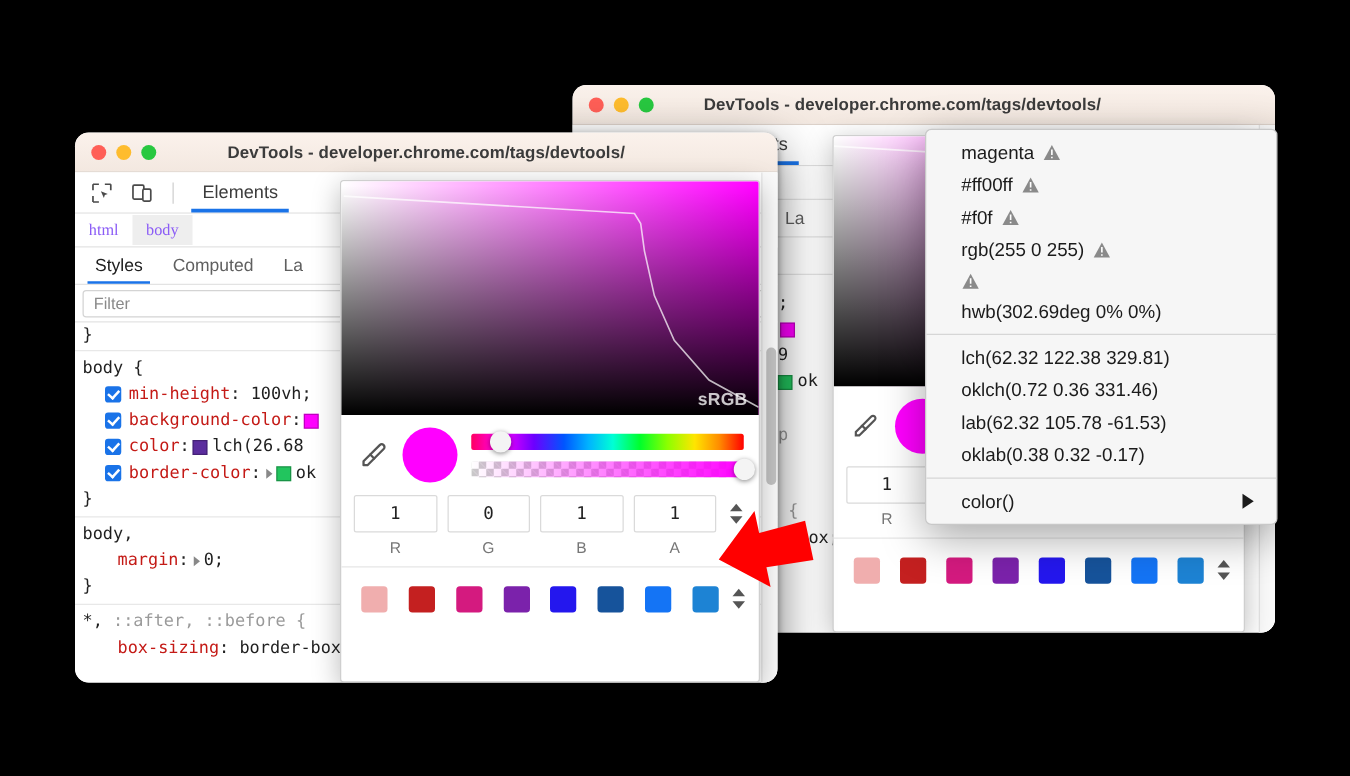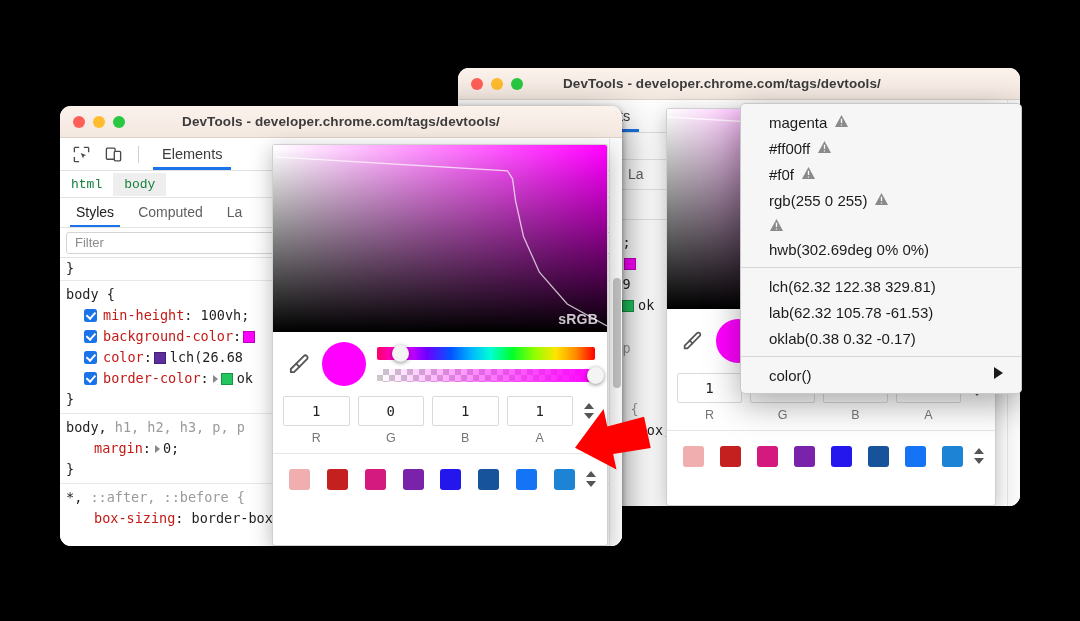--- a/index.html
+++ b/index.html
@@ -60,22 +60,22 @@
   .dt-tab.active::after {
     content: ""; position: absolute; left: 2px; right: 2px; bottom: -1px;
     height: 3px; background: #1a73e8;
   }
 
   .crumbs {
     height: 27px; display: flex; align-items: center;
     border-bottom: 1px solid #e3e3e3; background: #fff;
   }
   .crumb {
-    font-size: 13px; color: #15803d; padding: 4px 11px;
-    font-family: Liberation Mono, monospace;
+    font-size: 13px; color: #8b5cf6; padding: 4px 11px;
+    font-family: Liberation Serif, serif;
   }
   .crumb.sel { background: #eeeeee; }
 
   .pane-tabs {
     height: 30px; display: flex; align-items: center;
     border-bottom: 1px solid #e3e3e3; padding-left: 6px; gap: 4px;
   }
   .pt { font-size: 14px; color: #5f5f5f; padding: 5px 10px 6px; position: relative; white-space: nowrap; }
   .pt.active { color: #202020; }
   .pt.active::after {
@@ -200,21 +200,21 @@
   .sw-chip { width: 21px; height: 21px; border-radius: 3px; }
 
   
   .fmt-menu {
     position: absolute; background: #f6f6f6;
     border: 1px solid #c8c8c8; border-radius: 5px;
     box-shadow: 0 10px 34px rgba(0,0,0,.34);
     padding: 5px 0; overflow: hidden;
   }
   .fmt-item {
-    display: flex; 
+    display: flex; align-items: center;
     font-size: 15px; color: #1b1b1b;
     padding: 4.5px 18px 4.5px 28px;
     white-space: nowrap; gap: 7px;
   }
   .fmt-sep { height: 1px; background: #d6d6d6; margin: 5px 0; }
   .warn { width: 15px; height: 14px; flex: none; }
   .fmt-arrow {
     margin-left: auto; width: 0; height: 0;
     border-left: 9px solid #1b1b1b;
     border-top: 6px solid transparent; border-bottom: 6px solid transparent;
@@ -428,21 +428,21 @@
             <span class="prop">border-color</span>:
             <span class="tri"></span>
             <span class="sw" style="background:#22c55e; margin-left:0"></span>
             <span class="val">ok</span>
           </div>
           <div class="ln">}</div>
         </div>
 
         <div class="rule">
           <div class="ln">
-            <span class="sel-name">body,</span>&nbsp;<span class="sel-dim">h1, h2, h3, p, p</span>
+            <span class="sel-name">body,</span>&nbsp;
           </div>
           <div class="ln" style="padding-left:28px;">
             <span class="prop">margin</span>:
             <span class="tri"></span>
             <span class="val">0;</span>
           </div>
           <div class="ln">}</div>
         </div>
 
         <div class="rule" style="border-bottom:none;">
@@ -588,20 +588,23 @@
     <div class="fmt-item">
       <span>hwb(302.69deg 0% 0%)</span>
     </div>
 
     <div class="fmt-sep"></div>
 
     <div class="fmt-item">
       <span>lch(62.32 122.38 329.81)</span>
     </div>
     <div class="fmt-item">
+      <span>oklch(0.72 0.36 331.46)</span>
+    </div>
+    <div class="fmt-item">
       <span>lab(62.32 105.78 -61.53)</span>
     </div>
     <div class="fmt-item">
       <span>oklab(0.38 0.32 -0.17)</span>
     </div>
 
     <div class="fmt-sep"></div>
 
     <div class="fmt-item">
       <span>color()</span>

